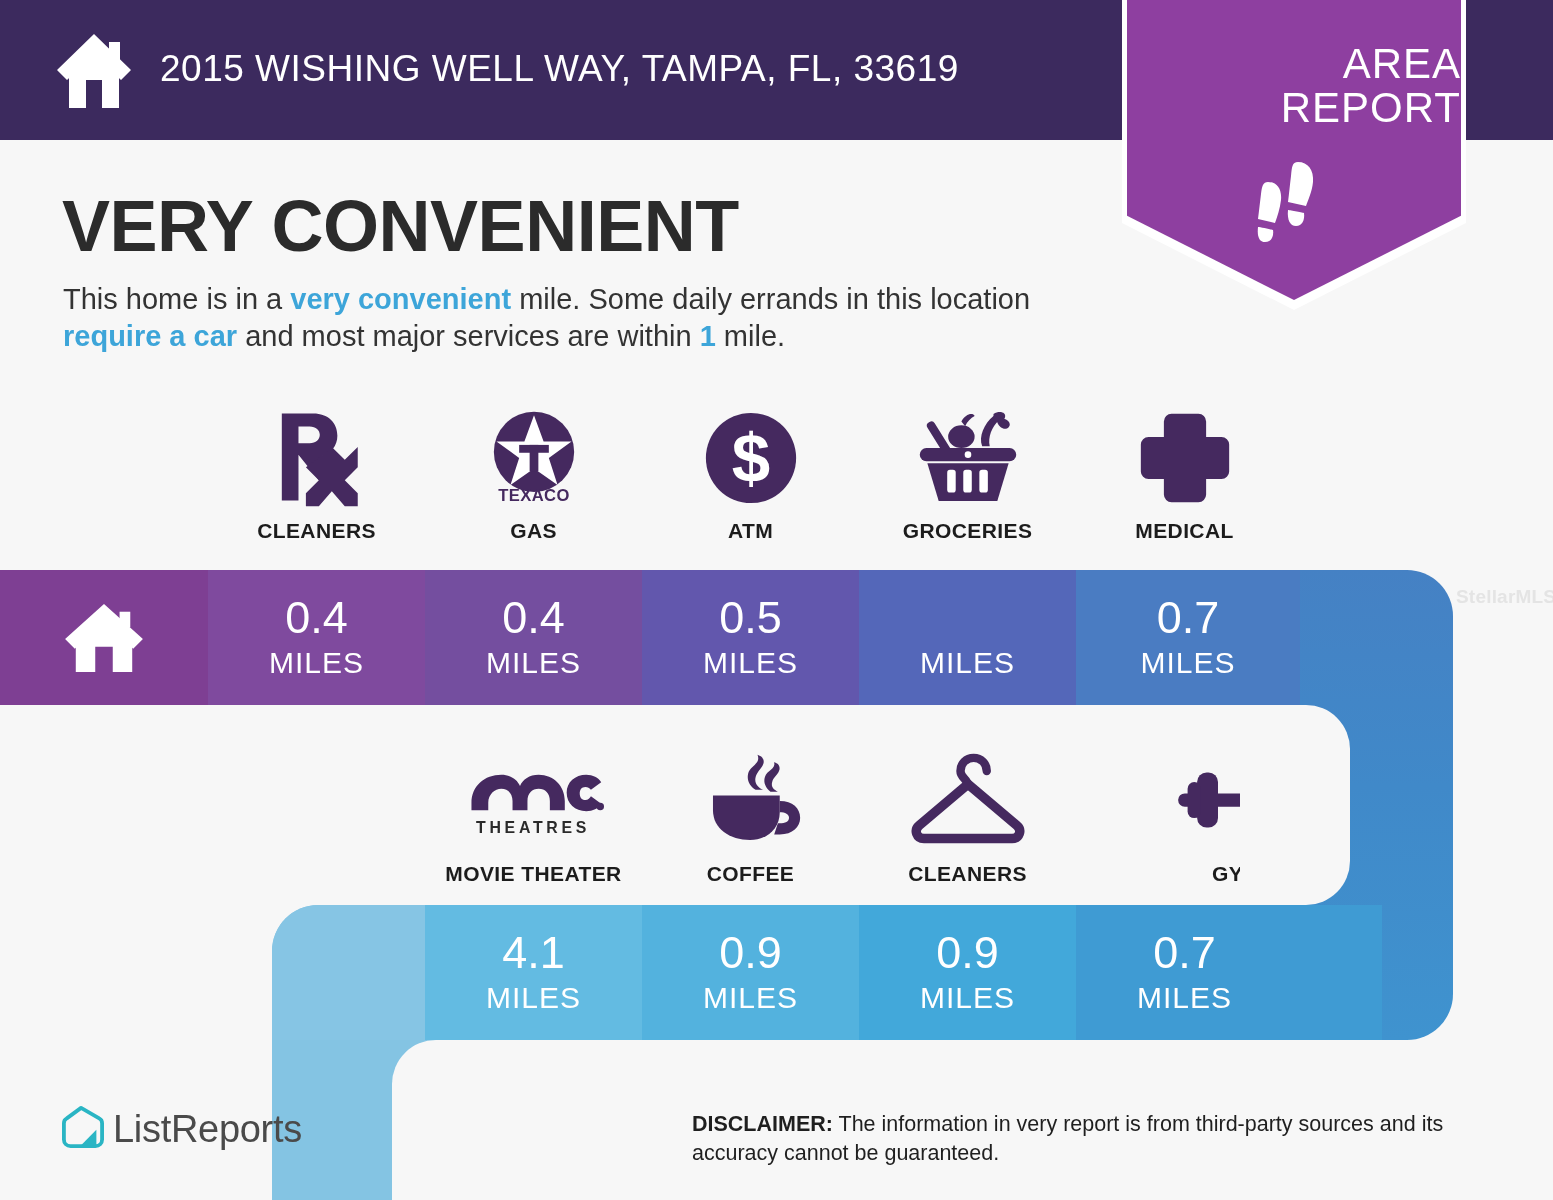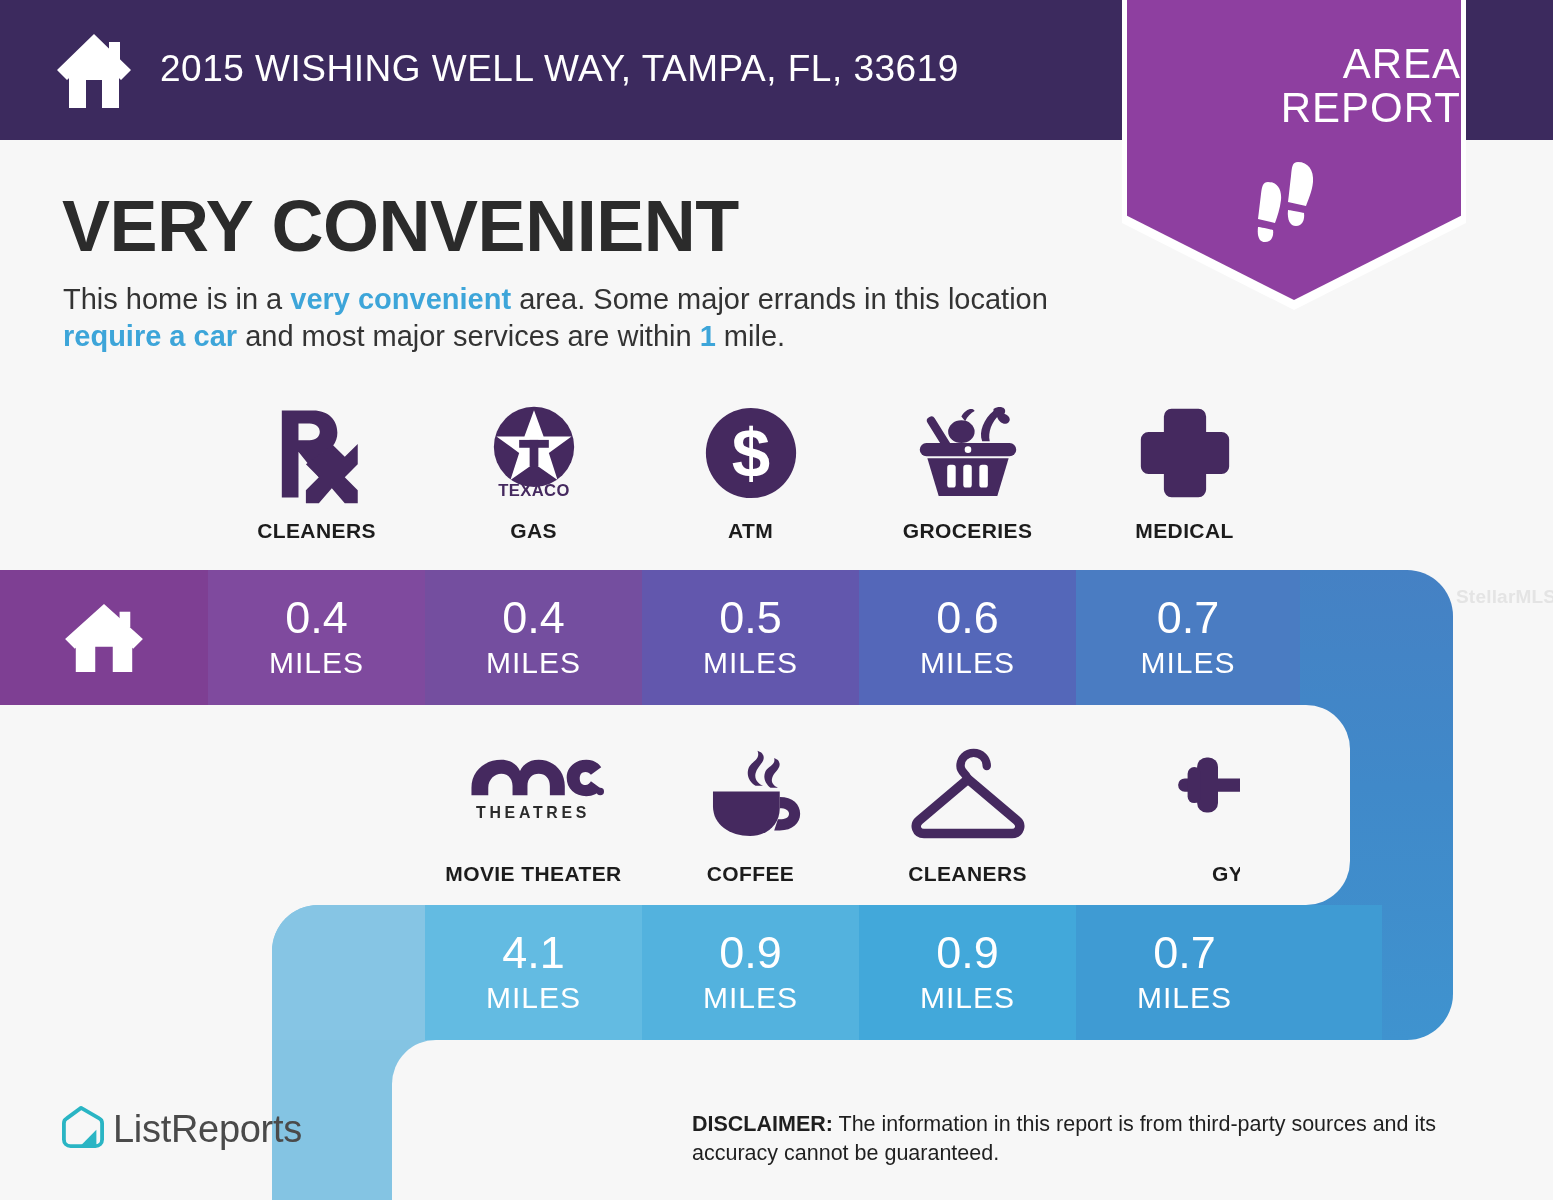--- a/index.html
+++ b/index.html
@@ -51,21 +51,21 @@
   }
   .subtext{
     position:absolute;left:63px;top:281px;width:1040px;
     font-size:29px;line-height:37px;color:#333333;
   }
   .hl{color:#3da5d9;font-weight:bold;}
 
   
   .icon-row{position:absolute;left:0;width:1553px;height:0;}
   .icon-cell{position:absolute;width:217px;text-align:center;}
-  .icon-art{height:105px;display:flex;align-items:flex-start;justify-content:center;}
+  .icon-art{height:105px;display:flex;align-items:center;justify-content:center;}
   .icon-label{
     margin-top:9px;font-size:21px;font-weight:bold;color:#1c1c1c;
     letter-spacing:0.4px;white-space:nowrap;
   }
 
   
   .ribbon{position:absolute;left:0;top:570px;width:1481px;height:630px;}
 
   .bar-row{position:absolute;height:135px;}
   .seg{position:absolute;top:0;height:135px;}
@@ -146,21 +146,21 @@
   <span class="badge-foot">
     <svg viewBox="0 0 96 90" width="96" height="90">
       <path d="M52 2 C62 2 68 10 67 22 C66 32 62 40 60 46 L42 42 C43 34 44 24 45 16 C46 7 46 2 52 2 Z" fill="#fff"></path>
       <path d="M42 50 C44 50 58 53 58 53 C59 60 56 66 50 66 C44 66 41 60 42 50 Z" fill="#fff"></path>
       <path d="M22 22 C31 22 36 29 35 40 C34 49 31 57 29 63 L12 59 C13 51 14 42 15 34 C16 26 17 22 22 22 Z" fill="#fff"></path>
       <path d="M12 67 C14 67 27 70 27 70 C28 77 25 82 19 82 C13 82 11 76 12 67 Z" fill="#fff"></path>
     </svg>
   </span>
 
   <div class="headline">VERY CONVENIENT</div>
-  <div class="subtext" id="subtext"><span>This home is in a </span><span class="hl">very convenient</span><span> area. Some major errands in this location </span><span class="hl">require a car</span><span> and most major services are within </span><span class="hl">1</span><span> mile.</span></div>
+  <div class="subtext" id="subtext"><span>This home is in a </span><span class="hl">very convenient</span><span> mile. Some daily errands in this location </span><span class="hl">require a car</span><span> and most major services are within </span><span class="hl">1</span><span> mile.</span></div>
 
   <div class="icon-row" style="top:405px">
 
     <div class="icon-cell" style="left:208px">
       <div class="icon-art">
         <svg viewBox="0 0 96 108" width="92" height="100">
           <path d="M10 6 H44 C60 6 70 16 70 30 C70 41 63 49 53 52 L63 64 L50 78 L26 48 L26 38 H40 C47 38 51 34 51 29 C51 24 47 20 40 20 H28 V100 H10 Z" fill="#45295f"></path>
           <path d="M50 54 L64 42 L78 56 L92 42 L92 64 L78 78 L92 92 L92 106 L78 106 L64 90 L50 106 L36 106 L36 92 L50 78 L36 64 Z" fill="#45295f"></path>
         </svg>
       </div>
@@ -300,21 +300,20 @@
       </div>
       <div class="seg-div" style="left:642px"></div>
 
       <div class="seg" style="left:642px;width:217px;background:#6257ad">
         <div class="seg-val">0.5</div>
         <div class="seg-unit">MILES</div>
       </div>
       <div class="seg-div" style="left:859px"></div>
 
       <div class="seg" style="left:859px;width:217px;background:#5467b9">
-        <div class="seg-val">0.6</div>
         <div class="seg-unit">MILES</div>
       </div>
       <div class="seg-div" style="left:1076px"></div>
 
       <div class="seg" style="left:1076px;width:224px;background:#4a7cc2">
         <div class="seg-val">0.7</div>
         <div class="seg-unit">MILES</div>
       </div>
     </div>
 
@@ -354,16 +353,16 @@
 
   <span class="lr-logo">
     <svg viewBox="0 0 44 46" width="42" height="44">
       <path d="M20 3 L39 14 C41 15 42 17 42 19 V36 C42 40 39 43 35 43 H9 C5 43 2 40 2 36 V19 C2 17 3 15 5 14 L20 3 Z" fill="none" stroke="#2ab5c4" stroke-width="4" stroke-linejoin="round"></path>
       <path d="M36 26 L36 42 L20 42 Z" fill="#2ab5c4"></path>
     </svg>
   </span>
   <div class="lr-name">ListReports</div>
 
   <div class="disclaimer">
-    <b>DISCLAIMER:</b><span> The information in this report is from third-party sources and its accuracy cannot be guaranteed.</span>
+    <b>DISCLAIMER:</b><span> The information in very report is from third-party sources and its accuracy cannot be guaranteed.</span>
   </div>
 
 </div>
 
 </body></html>

